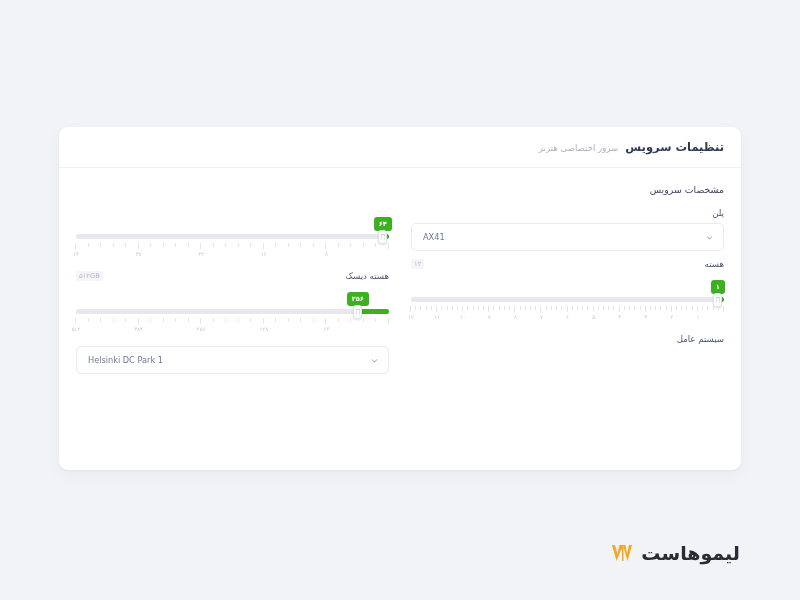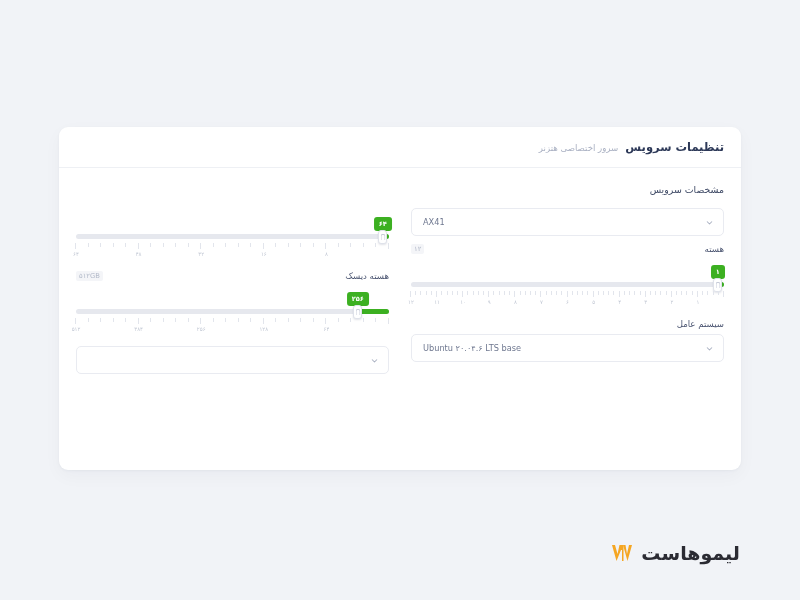--- a/index.html
+++ b/index.html
@@ -244,20 +244,23 @@
 
     <div class="card-body">
 
       <div class="section-title">مشخصات سرویس</div>
 
       <div class="cols">
 
         <div class="col">
 
           <div class="field">
+            <div class="field-head">
+              <div class="field-label">پلن</div>
+            </div>
             <div class="select">
               <span class="chev">
                 <svg viewBox="0 0 12 12">
                     <path d="M3 5 L6 8 L9 5" fill="none" stroke="#aab1c2" stroke-width="1.4" stroke-linecap="round" stroke-linejoin="round"></path>
                   </svg>
               </span>
               <span class="select-value">AX41</span>
             </div>
           </div>
 
@@ -350,28 +353,20 @@
                   <div class="rl" style="right: 100%;">۱۲</div>
                 </div>
             </div>
           </div>
 
 
           <div class="field">
             <div class="field-head">
               <div class="field-label">سیستم عامل</div>
             </div>
-            <div class="select">
-              <span class="chev">
-                <svg viewBox="0 0 12 12">
-                    <path d="M3 5 L6 8 L9 5" fill="none" stroke="#aab1c2" stroke-width="1.4" stroke-linecap="round" stroke-linejoin="round"></path>
-                  </svg>
-              </span>
-              <span class="select-value">Ubuntu ۲۰.۰۴.۶ LTS base</span>
-            </div>
           </div>
 
 
         </div>
 
         <div class="col">
 
           <div class="field">
             <div class="slider-wrap">
               <div class="tooltip" style="right:2%">۶۴</div>
@@ -466,20 +461,21 @@
             </div>
           </div>
 
           <div class="field">
             <div class="select">
               <span class="chev">
                 <svg viewBox="0 0 12 12">
                     <path d="M3 5 L6 8 L9 5" fill="none" stroke="#aab1c2" stroke-width="1.4" stroke-linecap="round" stroke-linejoin="round"></path>
                   </svg>
               </span>
+              <span class="select-value">Helsinki DC Park 1</span>
             </div>
           </div>
 
         </div>
 
       </div>
     </div>
   </div>
 
   <div class="brand">

